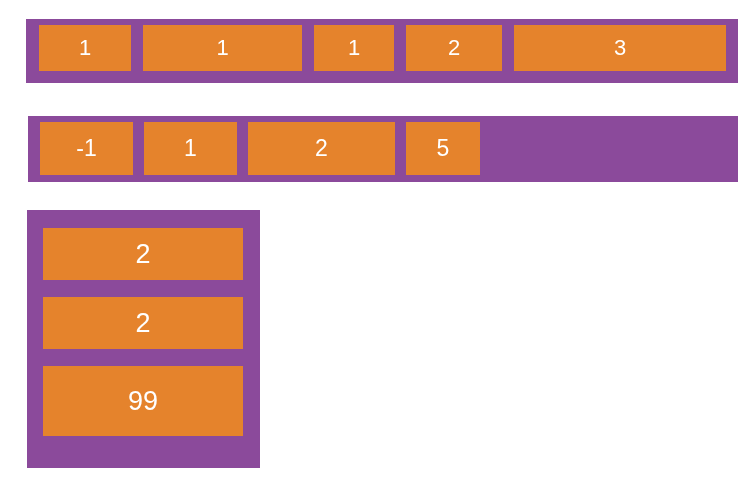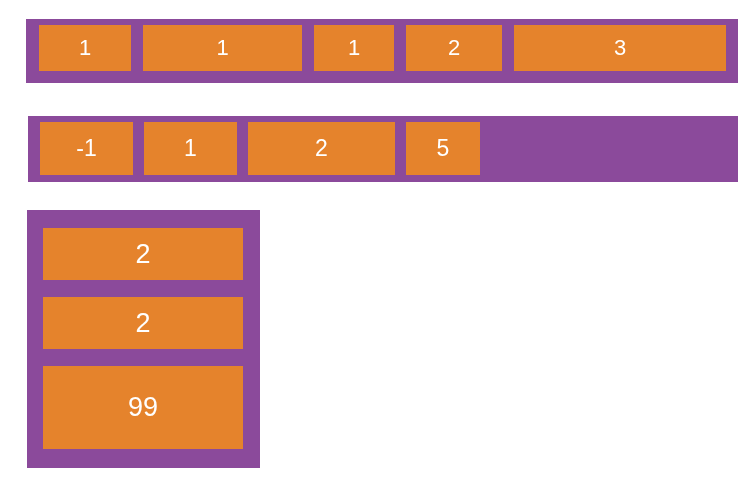--- a/index.html
+++ b/index.html
@@ -65,21 +65,21 @@
     left: 27px; top: 210px;
     width: 233px; height: 258px;
     flex-direction: column;
     padding: 18px 17px 15px 16px;
     gap: 17px;
     align-items: stretch;
   }
   #column-bottom .flex-item { width: auto; font-size: 27px; }
   #column-bottom .flex-item:nth-child(1) { height: 52px; }
   #column-bottom .flex-item:nth-child(2) { height: 52px; }
-  #column-bottom .flex-item:nth-child(3) { height: 83px; }
+  #column-bottom .flex-item:nth-child(3) { height: 70px; }
 </style>
 </head>
 <body>
 
 <div class="figure">
 
   <div class="flex-container" id="row-top">
     <div class="flex-item">1</div>
     <div class="flex-item">1</div>
     <div class="flex-item">1</div>

